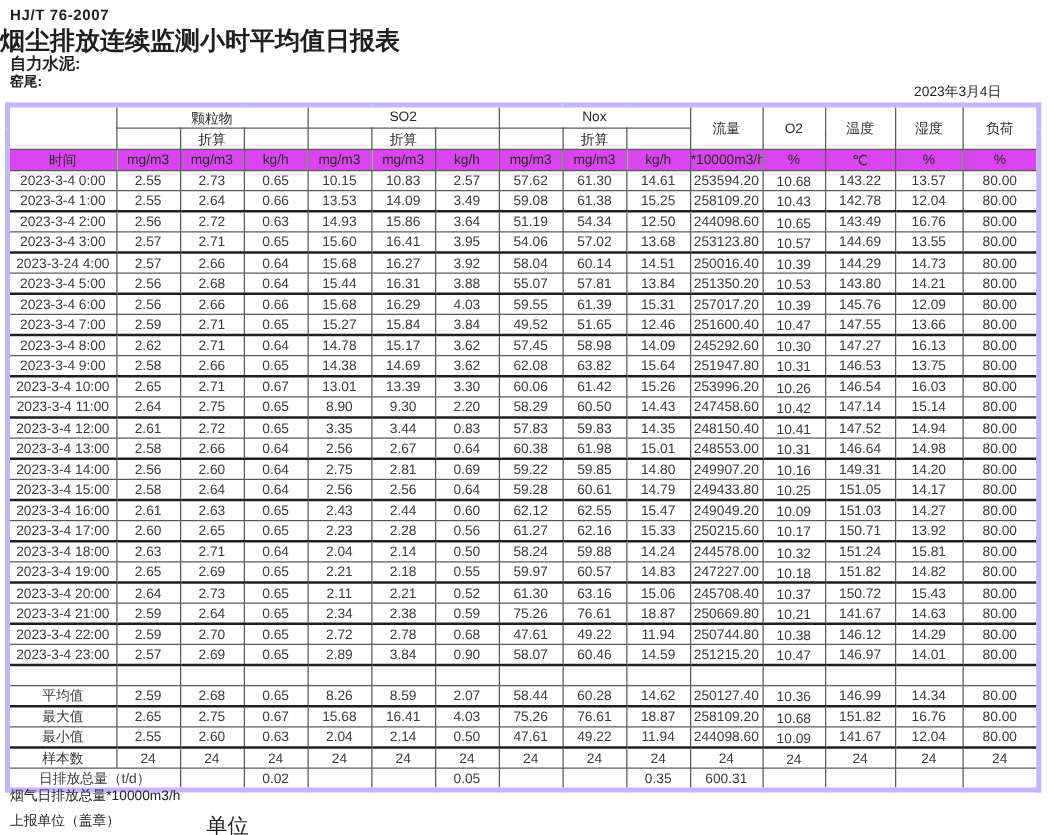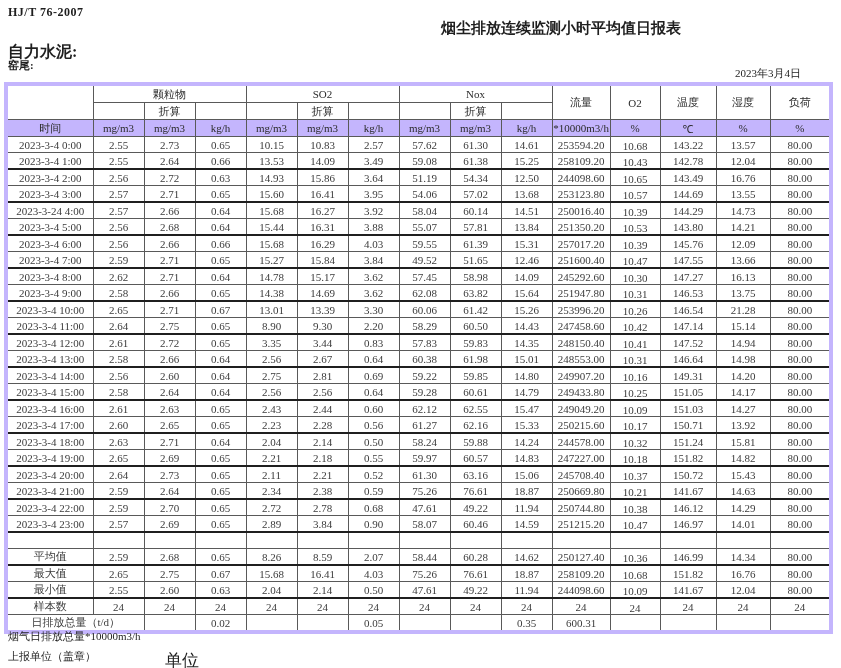--- a/index.html
+++ b/index.html
@@ -1,38 +1,38 @@
 <!DOCTYPE html>
 <html><head>
 <meta charset="utf-8">
 <style>
   html,body { margin:0; padding:0; background:#ffffff; }
   body { font-family:"Liberation Sans","DejaVu Sans",sans-serif; }
-  .page { position:relative; width:841px; height:668px; background:#fff; overflow:hidden; color:#1f1f1f;font-family:Liberation Serif, serif; }
+  .page { position:relative; width:841px; height:668px; background:#fff; overflow:hidden; color:#1f1f1f; }
 
   .std     { position:absolute; top:5px;  left:8px; font-size:12px; font-weight:bold; letter-spacing:.5px; }
-  .title   { position:absolute; top:19px; left:0; width:664px; text-align:right; font-size:15px; font-weight:bold;padding-left:17px; }
-  .company { position:absolute; top:42px; left:8px; font-size:16px; font-weight:bold; }
+  .title   { position:absolute; top:19px; left:0; width:664px; text-align:left; font-size:20px; font-weight:bold; }
+  .company { position:absolute; top:42px; left:8px; font-size:13px; font-weight:bold; }
   .loc     { position:absolute; top:58px; left:8px; font-size:11px; font-weight:bold; }
   .date    { position:absolute; top:66px; right:40px; font-size:11px; }
 
   table.report {
     position:absolute; top:82px; left:4px; width:825px;
     border-collapse:collapse; table-layout:fixed;
     font-size:11px; color:#3b3b3b;
     border:4px solid #c4b5fd;
   }
   .report th, .report td {
     border:1px solid #595959;
     height:15px; padding:0;
     text-align:center; font-weight:normal;
     overflow:hidden; white-space:nowrap;
   }
   .report thead th { color:#2b2b2b; height:16px; }
-  tr.green th { background:#c4b5fd;margin-top:36px; }
+  tr.green th { background:#d946ef;margin-top:36px; }
   .gb { border-left-width:2px; border-left-color:#1f1f1f; }
   tr.thick th, tr.thick td { border-bottom-width:2px; border-bottom-color:#1f1f1f; }
   .o2low { vertical-align:bottom; padding-bottom:1px; line-height:11px;margin-top:16px; }
   .leftlab { text-align:left; padding-left:2px; }
   .timecol { color:#3b3b3b; }
 
   .footer-note { position:absolute; top:629px; left:8px;  font-size:11px; }
   .footer-line { position:absolute; top:649px; left:8px;  font-size:11px; }
   .unit-label  { position:absolute; top:649px; left:165px; font-size:17px; }
 </style>
@@ -284,21 +284,21 @@
           <td>0.67</td>
           <td class="gb">13.01</td>
           <td>13.39</td>
           <td>3.30</td>
           <td class="gb">60.06</td>
           <td>61.42</td>
           <td>15.26</td>
           <td class="gb">253996.20</td>
           <td class="gb o2low">10.26</td>
           <td class="gb">146.54</td>
-          <td class="gb">21.28</td>
+          <td class="gb">16.03</td>
           <td class="gb">80.00</td>
         </tr>
         <tr class="thick">
           <td class="timecol">2023-3-4 11:00</td>
           <td>2.64</td>
           <td>2.75</td>
           <td>0.65</td>
           <td class="gb">8.90</td>
           <td>9.30</td>
           <td>2.20</td>

